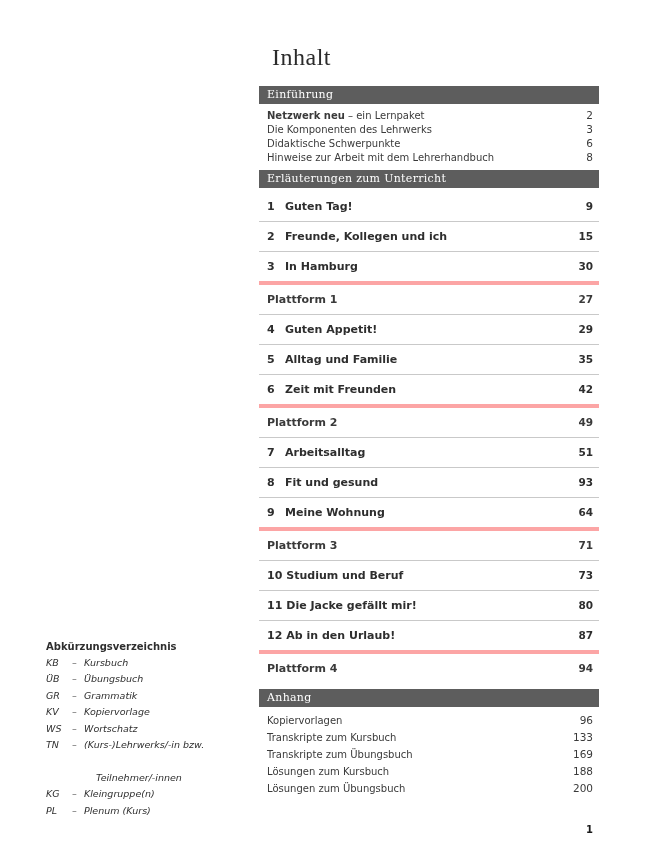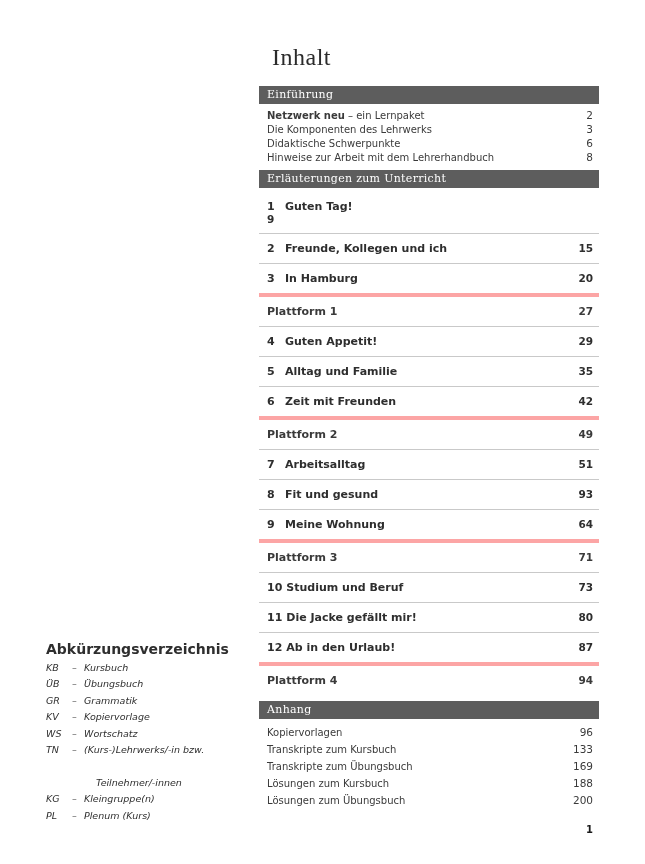--- a/index.html
+++ b/index.html
@@ -90,21 +90,21 @@
     font-size: 11px;
     padding-top: 8px;
     padding-bottom: 8px;
     border-top: 1px solid #c9c9c9;
   }
   .row.chapter .num {
     display: inline-block;
     min-width: 14px;
     margin-right: 4px;
   }
-  .row.chapter.first-chapter { border-top: none; flex-direction: column; }
+  .row.chapter.first-chapter { border-top: none; }
 
   
   .row.plattform {
     font-weight: bold;
     font-size: 11px;
     padding-top: 8px;
     padding-bottom: 8px;
     border-top: 4px solid #fca5a5;
     color: #3a3a3a;
   }
@@ -121,21 +121,21 @@
   .abbrev {
     position: absolute;
     left: 46px;
     top: 641px;
     width: 200px;
     font-size: 9.5px;
     color: #2e2e2e;
   }
   .abbrev .abbrev-title {
     font-weight: bold;
-    font-size: 14px;
+    font-size: 10px;
     margin-bottom: 5px;
   }
   .abbrev .ab-row {
     display: flex;
     margin-bottom: 4.5px;
     line-height: 1.25;
     font-style: italic;
   }
   .abbrev .ab-key {
     width: 26px;
@@ -206,21 +206,21 @@
 
     <div class="row chapter">
       <span class="label"><span class="num">2</span><span>Freunde, Kollegen und ich</span></span>
       <span class="fill"></span>
       <span class="page-no">15</span>
     </div>
 
     <div class="row chapter">
       <span class="label"><span class="num">3</span><span>In Hamburg</span></span>
       <span class="fill"></span>
-      <span class="page-no">20</span>
+      <span class="page-no">30</span>
     </div>
 
     <div class="row plattform">
       <span class="label">Plattform 1</span>
       <span class="fill"></span>
       <span class="page-no">27</span>
     </div>
 
     <div class="row chapter">
       <span class="label"><span class="num">4</span><span>Guten Appetit!</span></span>

